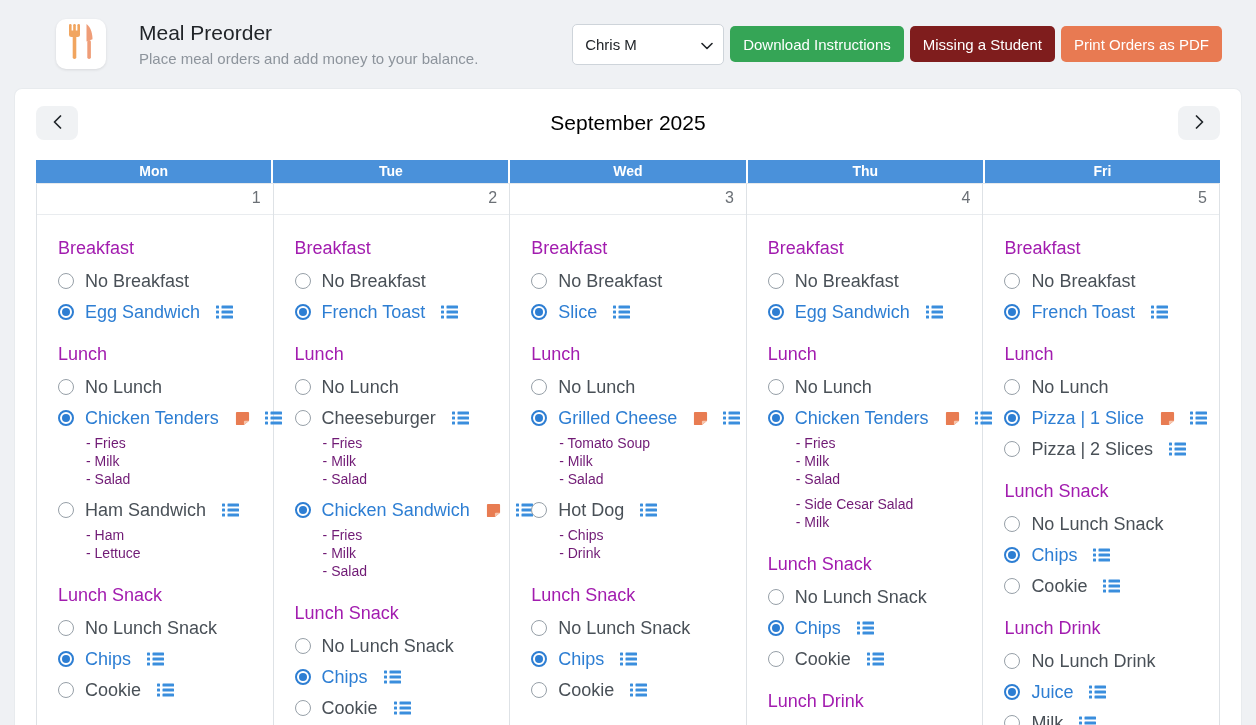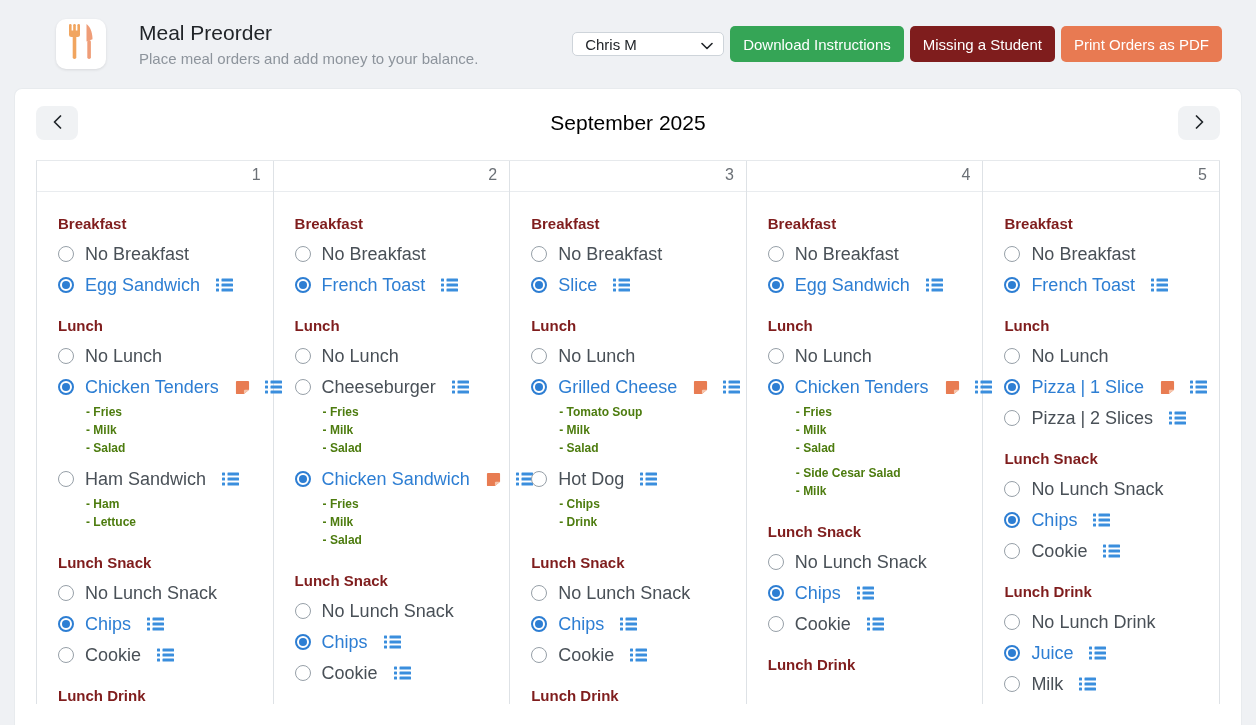--- a/index.html
+++ b/index.html
@@ -15,21 +15,21 @@
   .app-icon {
     width:50px; height:50px; background:#fff; border-radius:10px;
     box-shadow:0 1px 3px rgba(0,0,0,.10);
     display:flex; align-items:center; justify-content:center; flex:none;
   }
   .titles { margin-left:33px; }
   .app-title { font-size:21px; font-weight:400; color:#212529; margin:0; line-height:24px; }
   .app-subtitle { font-size:15px; color:#8d949c; margin:5px 0 0; }
   .actions { margin-left:auto; display:flex; align-items:center; gap:6px; }
   .student-select {
-    width:152px; height:24px; background:#fff; border:1px solid #ced4da; border-radius:5px;
+    width:152px; height:41px; background:#fff; border:1px solid #ced4da; border-radius:5px;
     display:flex; align-items:center; justify-content:space-between;
     padding:0 10px 0 12px; font-size:15px; color:#212529; cursor:pointer;
   }
   .btn {
     height:36px; padding:0 13px; border:none; border-radius:5px;
     color:#fff; font-size:15px; display:flex; align-items:center; cursor:pointer;
     font-family:"Liberation Sans", sans-serif; white-space:nowrap;
   }
   .btn-green { background:#35a556; }
   .btn-blue { background:#7f1d1d; }
@@ -53,33 +53,33 @@
     text-align:center; padding:3px 0 4px; border-right:2px solid #fff;
   }
   .hcell:last-child { border-right:none; }
   .cal-body { display:flex; border-top:1px solid #e6e9ec; }
   .day-col { flex:1; border-right:1px solid #dee2e6; min-width:0; }
   .day-col:first-child { border-left:1px solid #dee2e6; }
   .day-number {
     text-align:right; padding:5px 12px 7px; font-size:16px; color:#6b7076;
     border-bottom:1px solid #e9ecef;
   }
-  .section-title { margin:23px 0 0; padding-left:21px; font-size:15px; font-weight:700; color:#7f1d1d; }
+  .section-title { margin:23px 0 0; padding-left:21px; font-size:18px; font-weight:400; color:#a21caf; }
   .opt-row { margin:13px 0 0; padding-left:21px; display:flex; align-items:center; cursor:pointer; }
   .radio {
     width:16px; height:16px; border-radius:50%; border:1px solid #97a0a8;
     margin-right:11px; flex:none; background:#fff; position:relative;
   }
   .radio.checked { border:2px solid #2d7ed3; }
   .radio.checked::after { content:""; position:absolute; inset:2px; background:#2d7ed3; border-radius:50%; }
   .opt-label { font-size:18px; color:#495057; line-height:18px; white-space:nowrap; }
   .opt-label.selected { color:#2d7ed3; }
   .icons { display:flex; gap:15px; margin-left:16px; align-items:center; }
   .icon-note, .icon-list { display:flex; align-items:center; cursor:pointer; }
-  .sub-list { margin:7px 0 2px; padding:0 0 0 49px; list-style:none; font-size:12px; color:#4d7c0f;font-weight:bold; }
+  .sub-list { margin:7px 0 2px; padding:0 0 0 49px; list-style:none; font-size:14px; color:#701a75; }
   .sub-list li { line-height:18px; white-space:nowrap; }
   .sub-list li::before { content:"- "; }
 </style>
 </head>
 <body>
 
 <div class="topbar">
   <div class="app-icon">
     <span>
       <svg width="30" height="36" viewBox="0 0 30 36">
@@ -124,20 +124,27 @@
     <h2 class="month-title">September 2025</h2>
     <button class="nav-btn">
       <span>
         <svg width="9" height="14" viewBox="0 0 9 14">
             <path d="M1.5 1 L7.5 7 L1.5 13" fill="none" stroke="#212529" stroke-width="1.7" stroke-linecap="round" stroke-linejoin="round"></path>
           </svg>
       </span>
     </button>
   </div>
   <div class="cal-table">
+    <div class="cal-header-row">
+        <div class="hcell">Mon</div>
+        <div class="hcell">Tue</div>
+        <div class="hcell">Wed</div>
+        <div class="hcell">Thu</div>
+        <div class="hcell">Fri</div>
+      </div>
     <div class="cal-body">
         <div class="day-col">
           <div class="day-number">1</div>
           <div class="section-title">Breakfast</div>
           <div class="opt-row">
             <span class="radio"></span>
             <span class="opt-label">No Breakfast</span>
           </div>
           <div class="opt-row">
             <span class="radio checked"></span>

